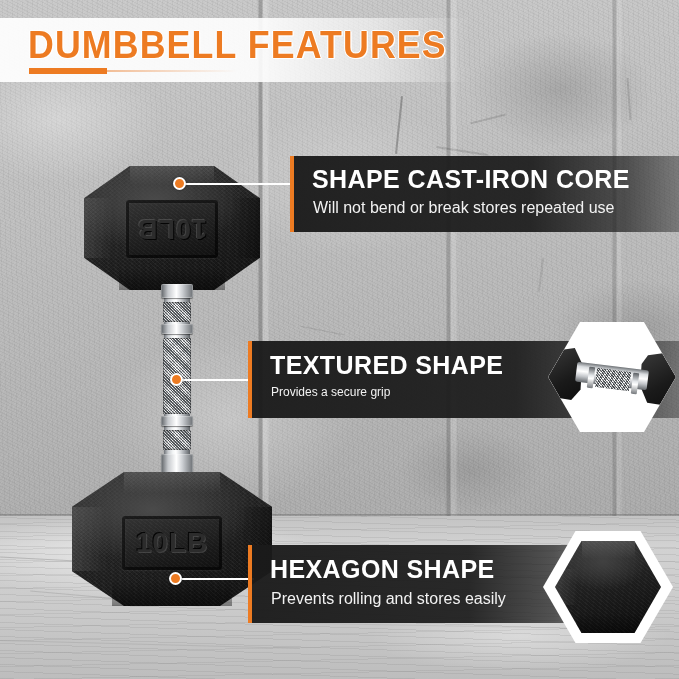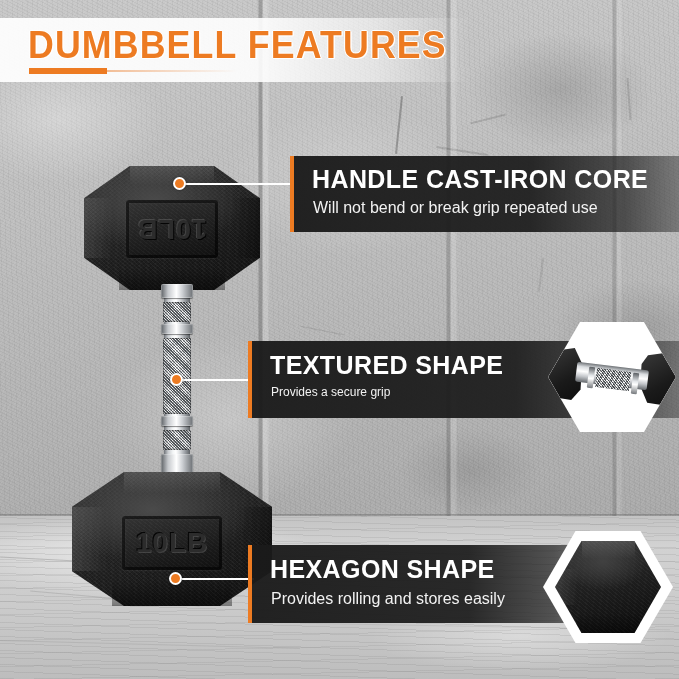--- a/index.html
+++ b/index.html
@@ -273,22 +273,22 @@
       </div>
     </div>
 
   </div>
 
   <div class="leader" style="left:184px;top:183px;width:110px;"></div>
   <div class="dot" style="left:173px;top:177px;"></div>
 
   <div class="panel" style="left:290px;top:156px;width:389px;height:76px;">
     <div class="panel-accent"></div>
-    <div class="panel-title" style="left:22px;top:9px;font-size:25px;">HANDLE CAST-IRON CORE</div>
-    <div class="panel-sub" style="left:23px;top:43px;font-size:16px;">Will not bend or break grip repeated use</div>
+    <div class="panel-title" style="left:22px;top:9px;font-size:25px;">SHAPE CAST-IRON CORE</div>
+    <div class="panel-sub" style="left:23px;top:43px;font-size:16px;">Will not bend or break stores repeated use</div>
   </div>
 
   <div class="leader" style="left:182px;top:379px;width:70px;"></div>
   <div class="dot" style="left:170px;top:373px;"></div>
 
   <div class="panel" style="left:248px;top:341px;width:431px;height:77px;">
     <div class="panel-accent"></div>
     <div class="panel-title" style="left:22px;top:10px;font-size:25px;">TEXTURED SHAPE</div>
     <div class="panel-sub" style="left:23px;top:44px;font-size:12px;">Provides a secure grip</div>
   </div>
@@ -305,21 +305,21 @@
       </div>
     </div>
   </div>
 
   <div class="leader" style="left:182px;top:578px;width:72px;"></div>
   <div class="dot" style="left:169px;top:572px;"></div>
 
   <div class="panel" style="left:248px;top:545px;width:356px;height:78px;">
     <div class="panel-accent"></div>
     <div class="panel-title" style="left:22px;top:10px;font-size:25px;">HEXAGON SHAPE</div>
-    <div class="panel-sub" style="left:23px;top:45px;font-size:16px;">Provides rolling and stores easily</div>
+    <div class="panel-sub" style="left:23px;top:45px;font-size:16px;">Prevents rolling and stores easily</div>
   </div>
 
   <div class="thumb-hex" style="left:543px;top:531px;width:130px;height:112px;">
     <div class="thumb-inner">
       <div class="hex-solid" style="left:12px;top:10px;width:106px;height:92px;">
         <div class="hex-face" style="left:25%;top:0;width:50%;height:20%;background:linear-gradient(180deg,rgba(255,255,255,.13),rgba(255,255,255,0));"></div>
         <div class="hex-face" style="left:0;top:30%;width:22%;height:40%;background:linear-gradient(90deg,rgba(255,255,255,.10),rgba(255,255,255,0));"></div>
         <div class="hex-face" style="left:20%;top:78%;width:60%;height:22%;background:linear-gradient(0deg,rgba(0,0,0,.40),rgba(0,0,0,0));"></div>
       </div>
     </div>

